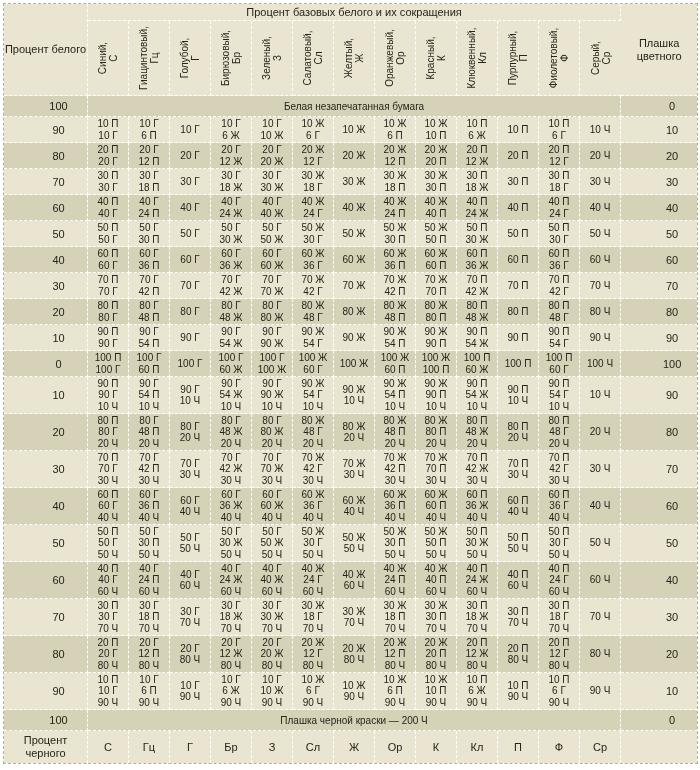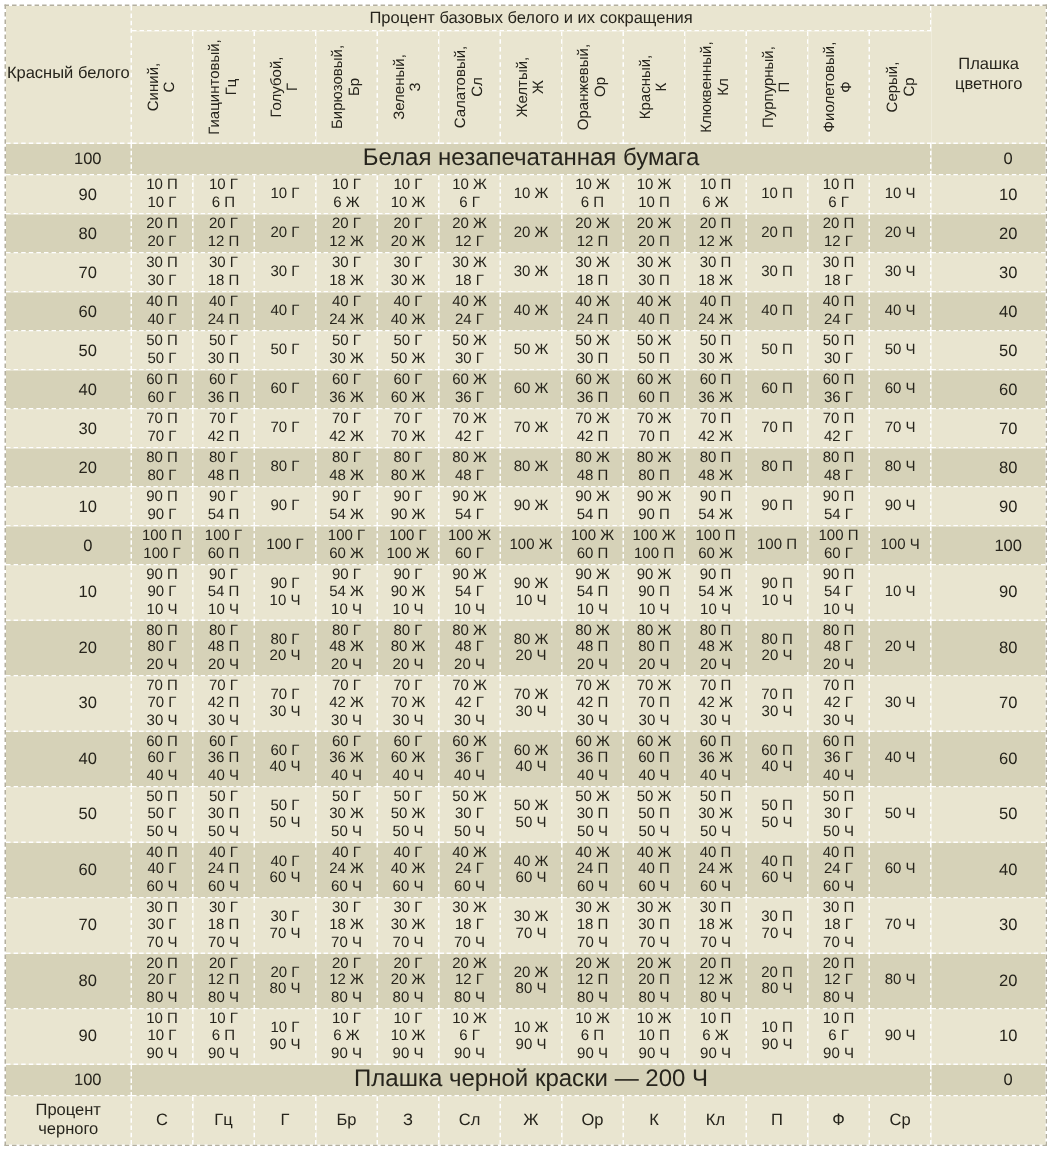--- a/index.html
+++ b/index.html
@@ -27,21 +27,21 @@
          transform:translate(-50%,-50%) rotate(-90deg);
          width:74px; font-size:10px; line-height:11px; text-align:center;
          white-space:nowrap; }
   .rot span { display:block; }
   tr.row-span { height:21px; }
   tr.row-2 { height:26px; }
   tr.row-3 { height:37px; }
   tr.footer-row { height:32px;margin-top:48px; }
   .numcell { font-size:11px;padding-left:26px; }
   .mix { font-size:10px; line-height:11.5px; }
-  .span-label { font-size:16px; }
+  .span-label { font-size:10px; }
   .footer-abbr { font-size:11px; }
 </style>
 </head>
 <body>
 
 <div class="wrap">
   <table>
       <colgroup>
         <col class="c-left">
         <col class="c-color">
@@ -54,21 +54,21 @@
         <col class="c-color">
         <col class="c-color">
         <col class="c-color">
         <col class="c-color">
         <col class="c-color">
         <col class="c-color">
         <col class="c-right">
       </colgroup>
       <thead>
         <tr class="hr-top">
-          <th class="hdr side-hdr" rowspan="2">Красный белого</th>
+          <th class="hdr side-hdr" rowspan="2">Процент белого</th>
           <th class="hdr band" colspan="13">Процент базовых белого и их сокращения</th>
           <th class="hdr side-hdr" rowspan="2">Плашка цветного</th>
         </tr>
         <tr class="hr-colors">
           <th class="hdr vert">
             <div class="rot">
               <span class="cname">Синий,</span>
               <span class="cabbr">С</span>
             </div>
           </th>

